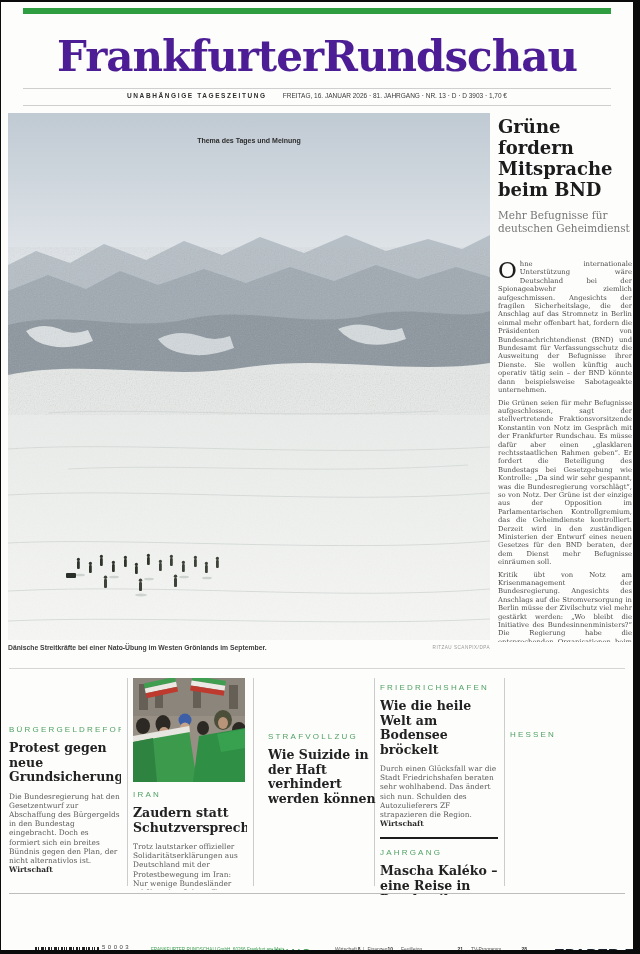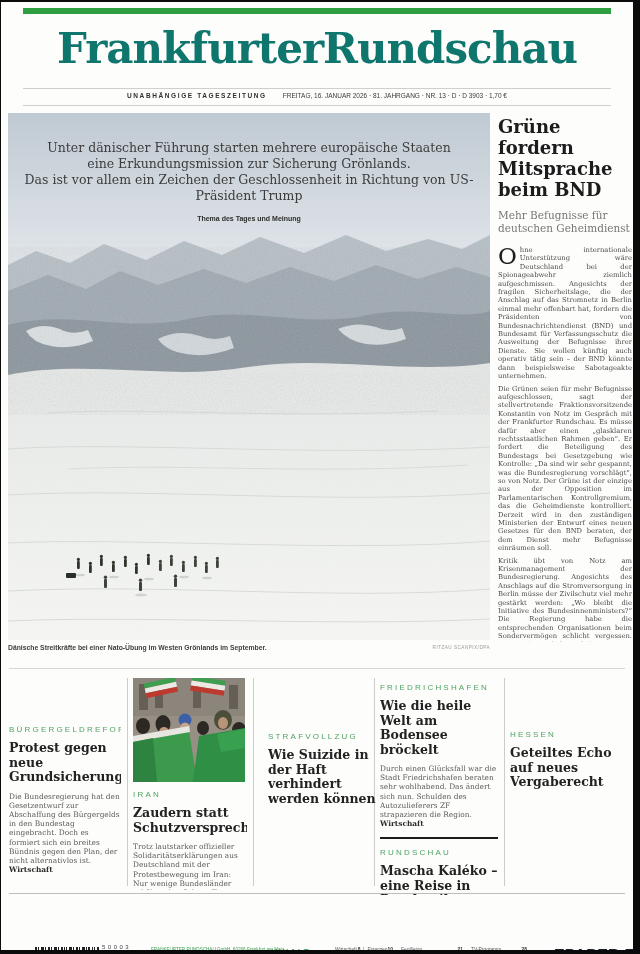--- a/index.html
+++ b/index.html
@@ -2,23 +2,23 @@
 <html><head>
 <meta charset="utf-8">
 <style>
   html,body{margin:0;padding:0}
   body{width:640px;height:954px;background:#0b0b0b;position:relative;
        font-family:"Liberation Sans",sans-serif;-webkit-font-smoothing:antialiased}
   .page{position:absolute;left:1px;top:2px;width:632px;height:948px;background:#fdfdfc;overflow:hidden}
 
   
   .greenbar{position:absolute;left:22px;right:22px;top:6px;height:6px;background:#2f9e41}
-  .masthead{position:absolute;left:0;right:0;top:22px;margin:4px;text-align:center;
+  .masthead{position:absolute;left:0;right:0;top:22px;margin:12px;text-align:center;
             font-family:"DejaVu Serif","Liberation Serif",serif;font-weight:700;
-            font-size:42px;line-height:1;letter-spacing:-1px;color:#0f766e}
+            font-size:42px;line-height:1;letter-spacing:-1px;color:#4c1d95}
   .rule{position:absolute;left:22px;right:22px;height:1px;background:#cfcfcf}
   .rule.r1{top:86px}.rule.r2{top:103px}
   .dateline{position:absolute;left:0;right:0;top:90px;text-align:center;font-size:6.5px;color:#3a3a3a}
   .dateline .tag{font-weight:700;letter-spacing:1.6px;margin-right:16px;color:#2f2f2f}
 
   
   .lead{position:absolute;left:7px;top:111px;width:482px;height:527px;overflow:hidden}
   .lead svg{position:absolute;left:0;top:0}
   .lead-overlay{position:absolute;left:0;right:0;top:13px;text-align:center}
   .lead-headline{margin:0;font-family:"DejaVu Serif","Liberation Serif",serif;font-weight:400;
@@ -28,21 +28,21 @@
   .lead-ref{margin-top:11px;font-size:7px;font-weight:700;color:#2d2d2d}
   .caption-row{position:absolute;left:7px;top:642px;width:482px;display:flex;
                justify-content:space-between;align-items:flex-start}
   .caption{font-size:6.8px;font-weight:700;color:#3e3e3e}
   .credit{font-size:4.6px;color:#999;letter-spacing:.5px;text-transform:uppercase;margin-top:1px}
 
   
   .right-col{position:absolute;left:497px;top:114px;width:134px;height:526px;overflow:hidden}
   .ra-headline{margin:0 0 9px;font-family:"DejaVu Serif","Liberation Serif",serif;
                font-weight:700;font-size:18px;line-height:21px;color:#1c1c1c}
-  .ra-deck{margin:0 0 11px;font-family:"DejaVu Serif","Liberation Serif",serif;
+  .ra-deck{margin:0 0 25px;font-family:"DejaVu Serif","Liberation Serif",serif;
            font-size:10.5px;line-height:13px;color:#767676}
   .ra-body p{margin:0 0 4px;font-family:"DejaVu Serif","Liberation Serif",serif;
              font-size:6.8px;line-height:8.4px;color:#4a4a4a;text-align:justify}
   .dropcap{float:left;font-family:"DejaVu Serif",serif;font-size:23px;line-height:19px;
            color:#1e1e1e;margin:1px 3px 0 0}
 
   
   .rule.r3{top:666px;left:8px;right:8px;background:#d6d6d6}
   .vline{position:absolute;top:676px;height:208px;width:1px;background:#ccc}
   .v1{left:126px}.v2{left:252px}.v3{left:373px}.v4{left:503px}
@@ -178,25 +178,20 @@
             <circle cx="97.5" cy="464.2" r="1.7"></circle>
           <rect x="131" y="469" width="3" height="9" rx="1"></rect>
             <circle cx="132.5" cy="467.2" r="1.7"></circle>
           <rect x="166" y="465" width="3" height="9" rx="1"></rect>
             <circle cx="167.5" cy="463.2" r="1.7"></circle>
         </g>
         <rect x="58" y="460" width="10" height="5" rx="1" fill="#2b2f2a"></rect>
       </g>
     </svg>
     <div class="lead-overlay">
-      <div class="lead-deck">
-        <div>Unter dänischer Führung starten mehrere europäische Staaten</div>
-        <div>eine Erkundungsmission zur Sicherung Grönlands.</div>
-        <div>Das ist vor allem ein Zeichen der Geschlossenheit in Richtung von US-Präsident Trump</div>
-      </div>
       <div class="lead-ref">Thema des Tages und Meinung</div>
     </div>
   </div>
   <div class="caption-row">
     <span class="caption">Dänische Streitkräfte bei einer Nato-Übung im Westen Grönlands im September.</span>
     <span class="credit">RITZAU SCANPIX/DPA</span>
   </div>
 
   <aside class="right-col">
     <h3 class="ra-headline">Grüne fordern Mitsprache beim BND</h3>
@@ -270,28 +265,27 @@
   <div class="tcol tC">
     <div class="kicker">STRAFVOLLZUG</div>
     <h4 class="t-head">Wie Suizide in der Haft verhindert werden können</h4>
   </div>
 
   <div class="tcol tD">
     <div class="kicker">FRIEDRICHSHAFEN</div>
     <h4 class="t-head">Wie die heile Welt am Bodensee bröckelt</h4>
     <p class="t-body"><span>Durch einen Glücksfall war die Stadt Friedrichshafen beraten sehr wohlhabend. Das ändert sich nun. Schulden des Autozulieferers ZF strapazieren die Region. </span><span class="t-ref">Wirtschaft</span></p>
     <div class="t-div"></div>
-    <div class="kicker">RUNDSCHAU</div>
+    <div class="kicker">JAHRGANG</div>
     <h4 class="t-head">Mascha Kaléko – eine Reise in Puzzleteilen</h4>
 
   </div>
 
   <div class="tcol tE">
     <div class="kicker">HESSEN</div>
-    <h4 class="t-head">Geteiltes Echo auf neues Vergaberecht</h4>
   </div>
 
   <div class="rule r4"></div>
   <div class="footer">
 
     <svg class="barcode-big" width="64" height="33" viewBox="0 0 64 33">
       <g fill="#222">
         <rect x="0" width="2" height="33"></rect>
           <rect x="3" width="1" height="33"></rect>
           <rect x="6" width="3" height="33"></rect>

